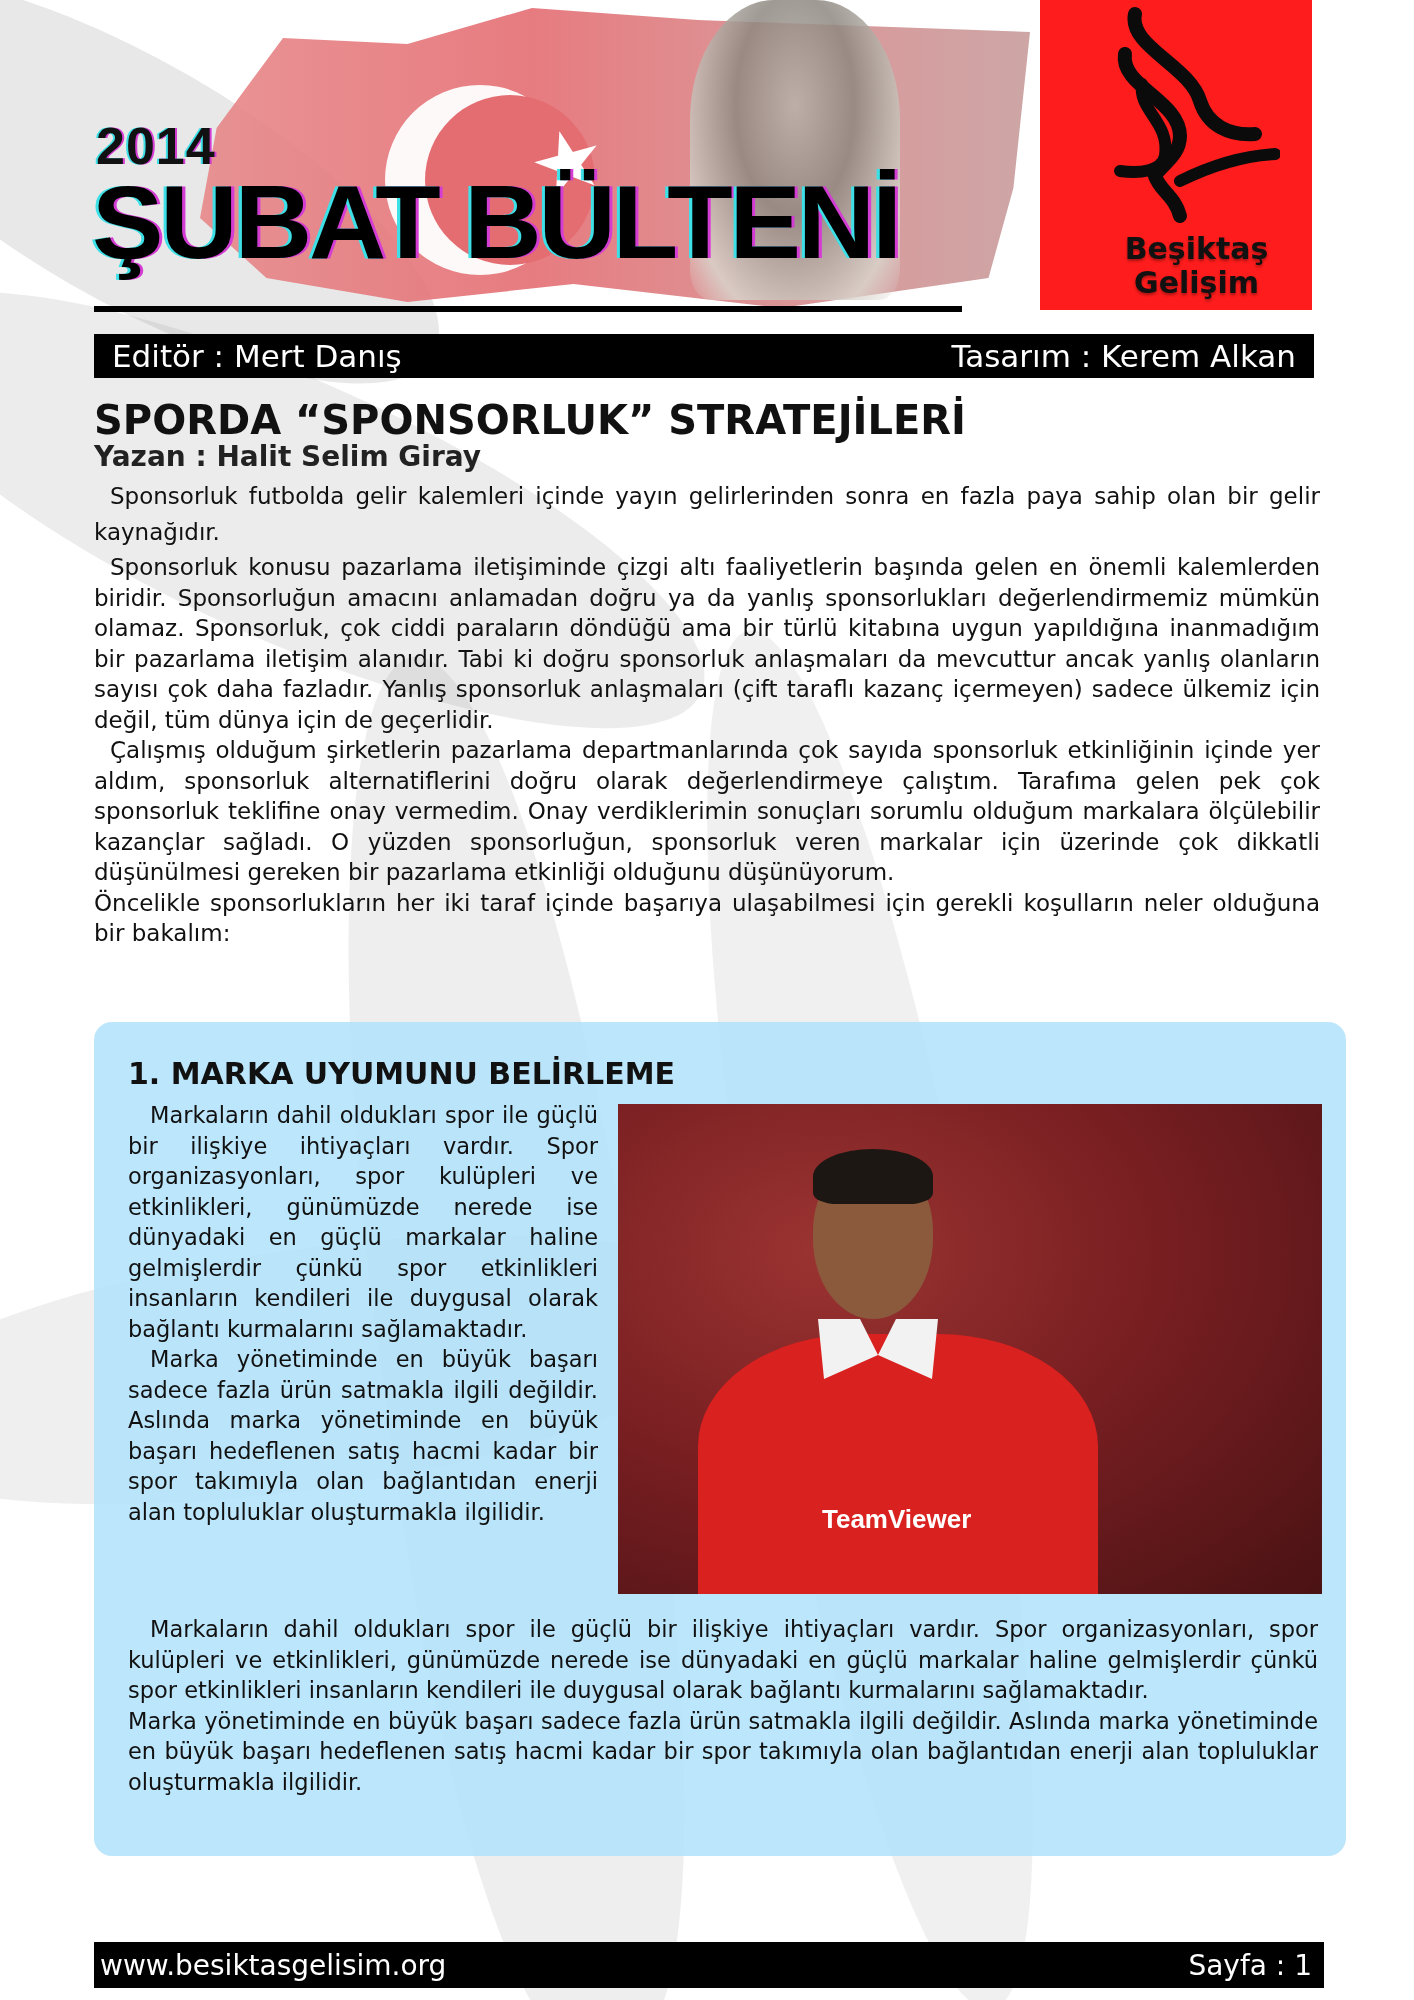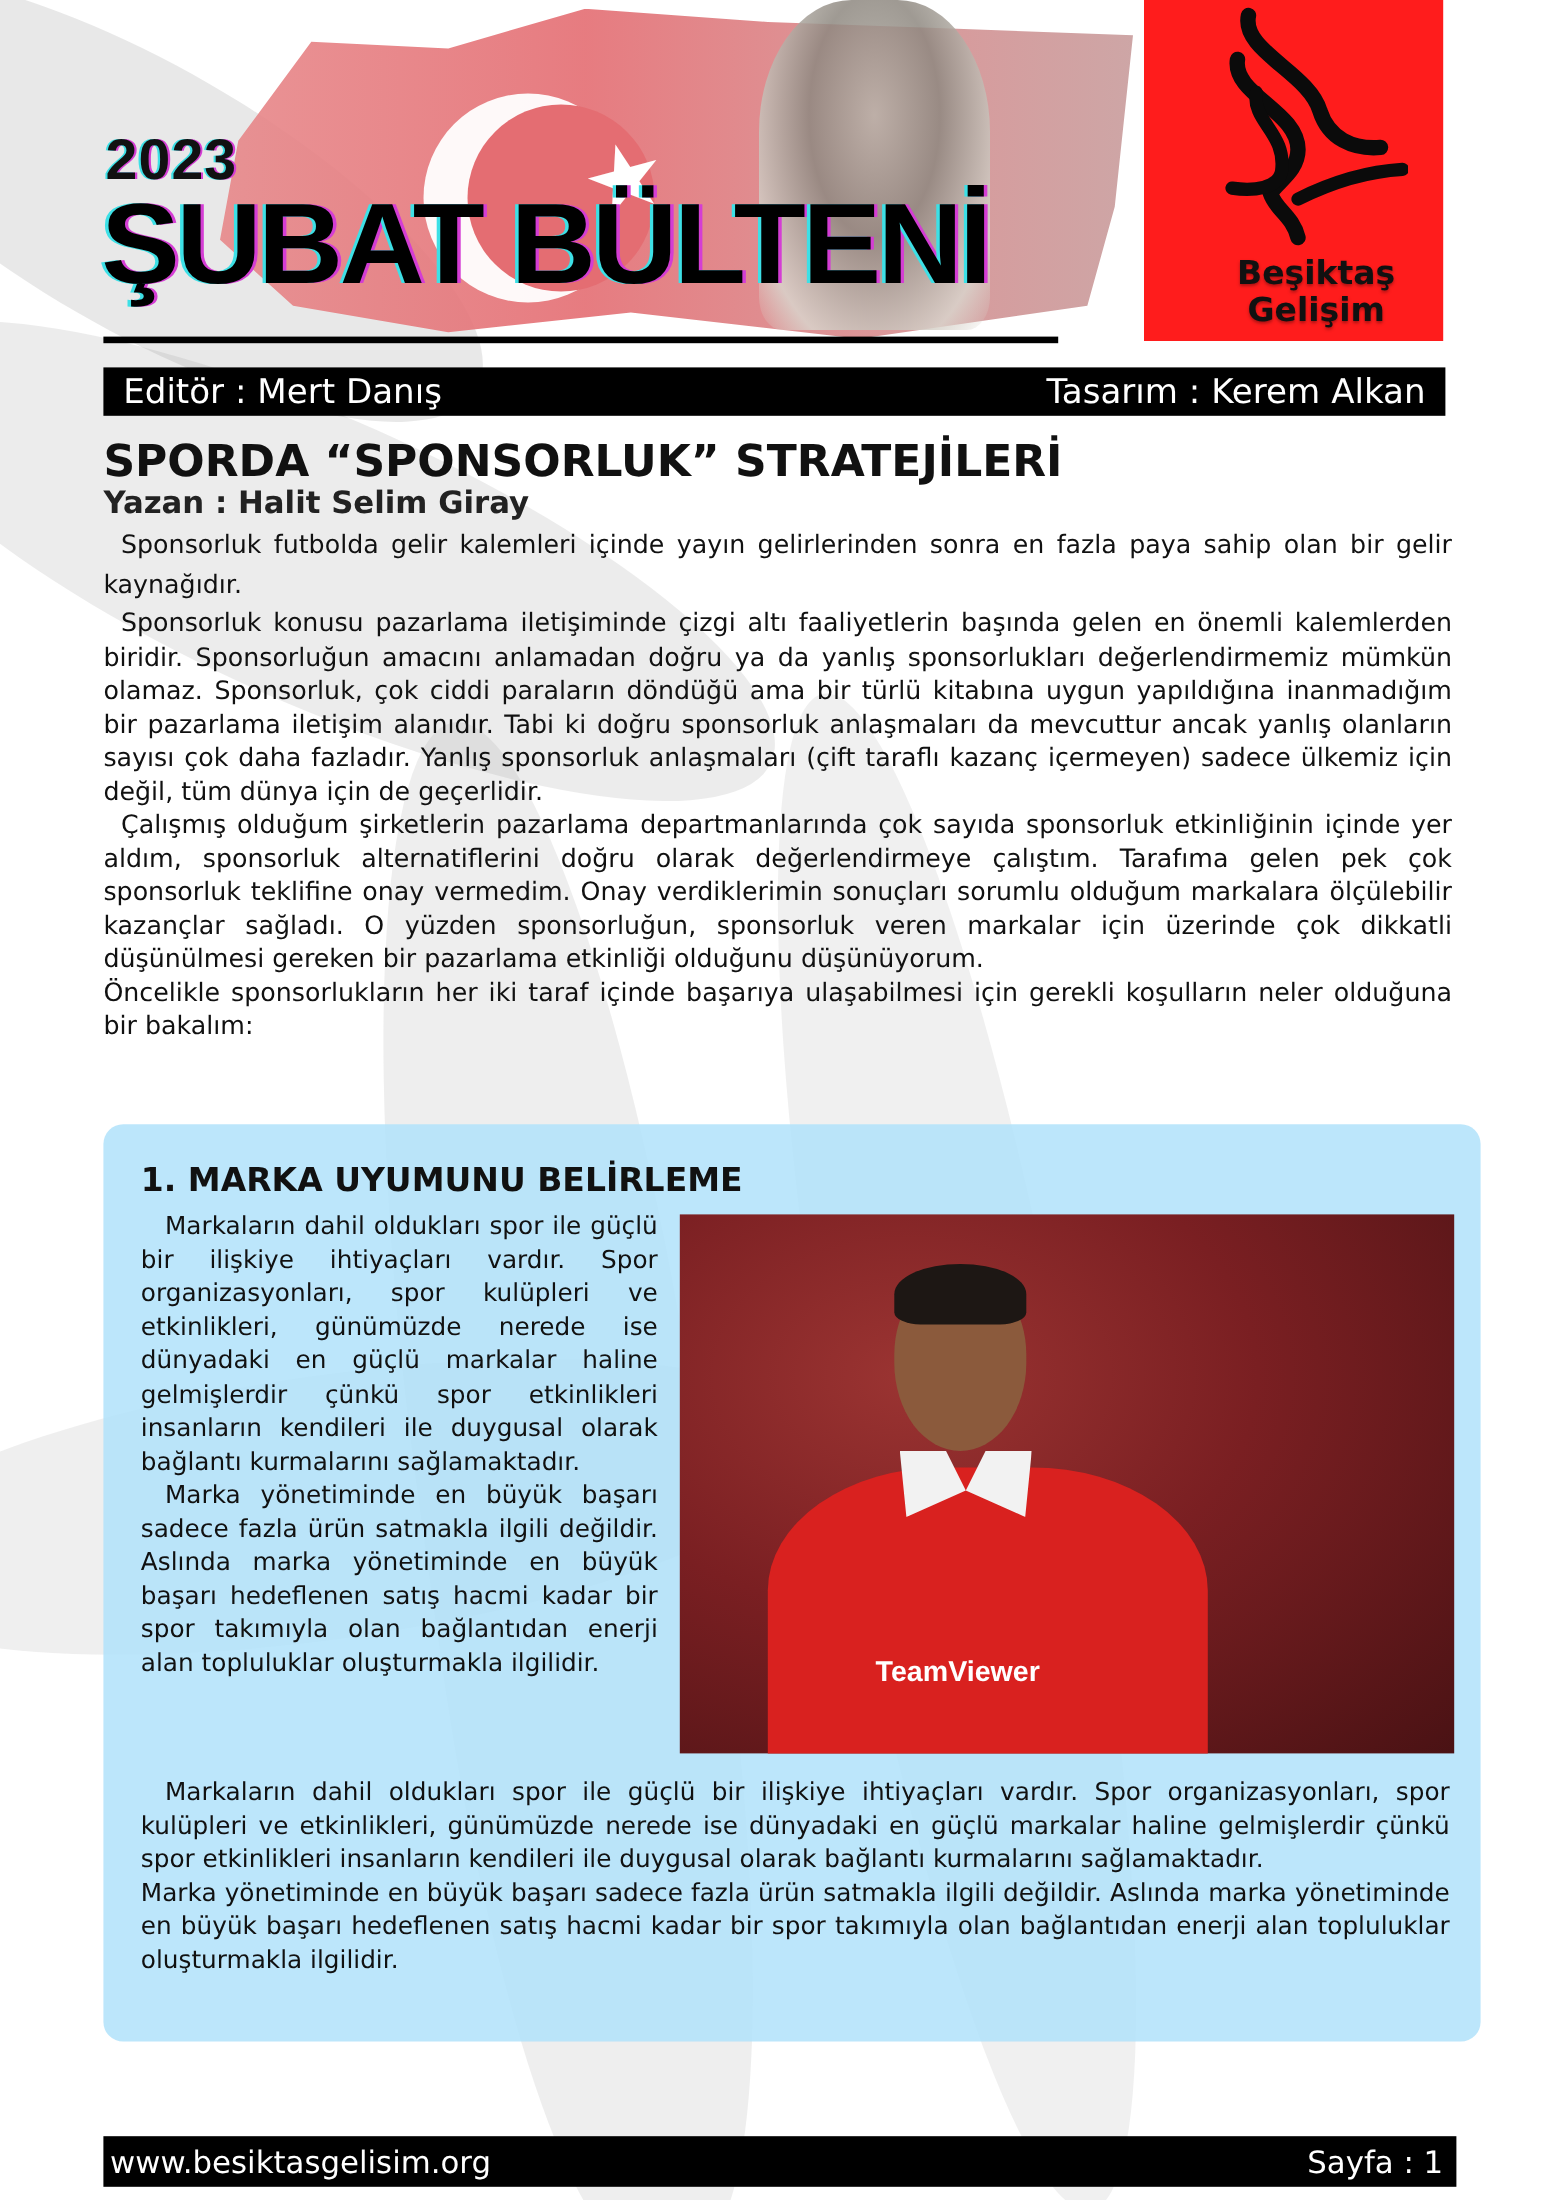--- a/index.html
+++ b/index.html
@@ -103,21 +103,21 @@
   }
   .photo .body {
     position: absolute; left: 80px; top: 230px; width: 400px; height: 280px; border-radius: 40% 40% 0 0;
     background: #d9211f;
   }
   .photo .collar {
     position: absolute; left: 200px; top: 215px; width: 120px; height: 60px;
     background: #f2f2f2; clip-path: polygon(0 0, 35% 0, 50% 60%, 65% 0, 100% 0, 95% 100%, 50% 60%, 5% 100%);
   }
   .photo .sponsor {
-    position: absolute; left: 178px; top: 400px; color: #fff; font-weight: bold; font-size: 26px;
+    position: absolute; left: 204px; top: 400px; color: #fff; font-weight: bold; font-size: 26px;
     font-family: "Liberation Sans", sans-serif;
   }
   .box-full {
     position: absolute; left: 34px; top: 592px; width: 1190px;
     font-size: 22.5px; line-height: 30.5px; text-align: justify; margin: 0;
   }
 
   .footer {
     position: absolute; left: 94px; top: 1942px; width: 1230px; height: 46px; background: #000; color: #fff;
     display: flex; justify-content: space-between; align-items: center; padding: 0 12px 0 6px; box-sizing: border-box;
@@ -133,21 +133,21 @@
 <div class="wm wm4"></div>
 <div class="wm wm5"></div>
 
 <div class="hero">
   <div class="map"></div>
   <div class="crescent"></div>
   <div class="crescent-cut"></div>
   <div class="star">★</div>
   <div class="portrait"></div>
 
-  <div class="year">2023</div>
+  <div class="year">2014</div>
   <div class="bulletin-title">ŞUBAT BÜLTENİ</div>
   <div class="title-rule"></div>
 
   <div class="logo">
     <svg width="200" height="230" viewBox="0 0 200 230">
       <g fill="none" stroke="#0b0b0b" stroke-linecap="round">
         <path d="M55 8 C48 40, 110 60, 120 95 C128 120, 150 130, 175 128" stroke-width="14"></path>
         <path d="M45 48 C40 80, 100 95, 100 130 C100 150, 80 160, 75 170 C80 185, 95 190, 100 210" stroke-width="14"></path>
         <path d="M62 78 C58 105, 90 115, 85 150 C82 165, 60 168, 40 165" stroke-width="12"></path>
         <path d="M100 175 C130 160, 160 150, 195 148" stroke-width="12"></path>

